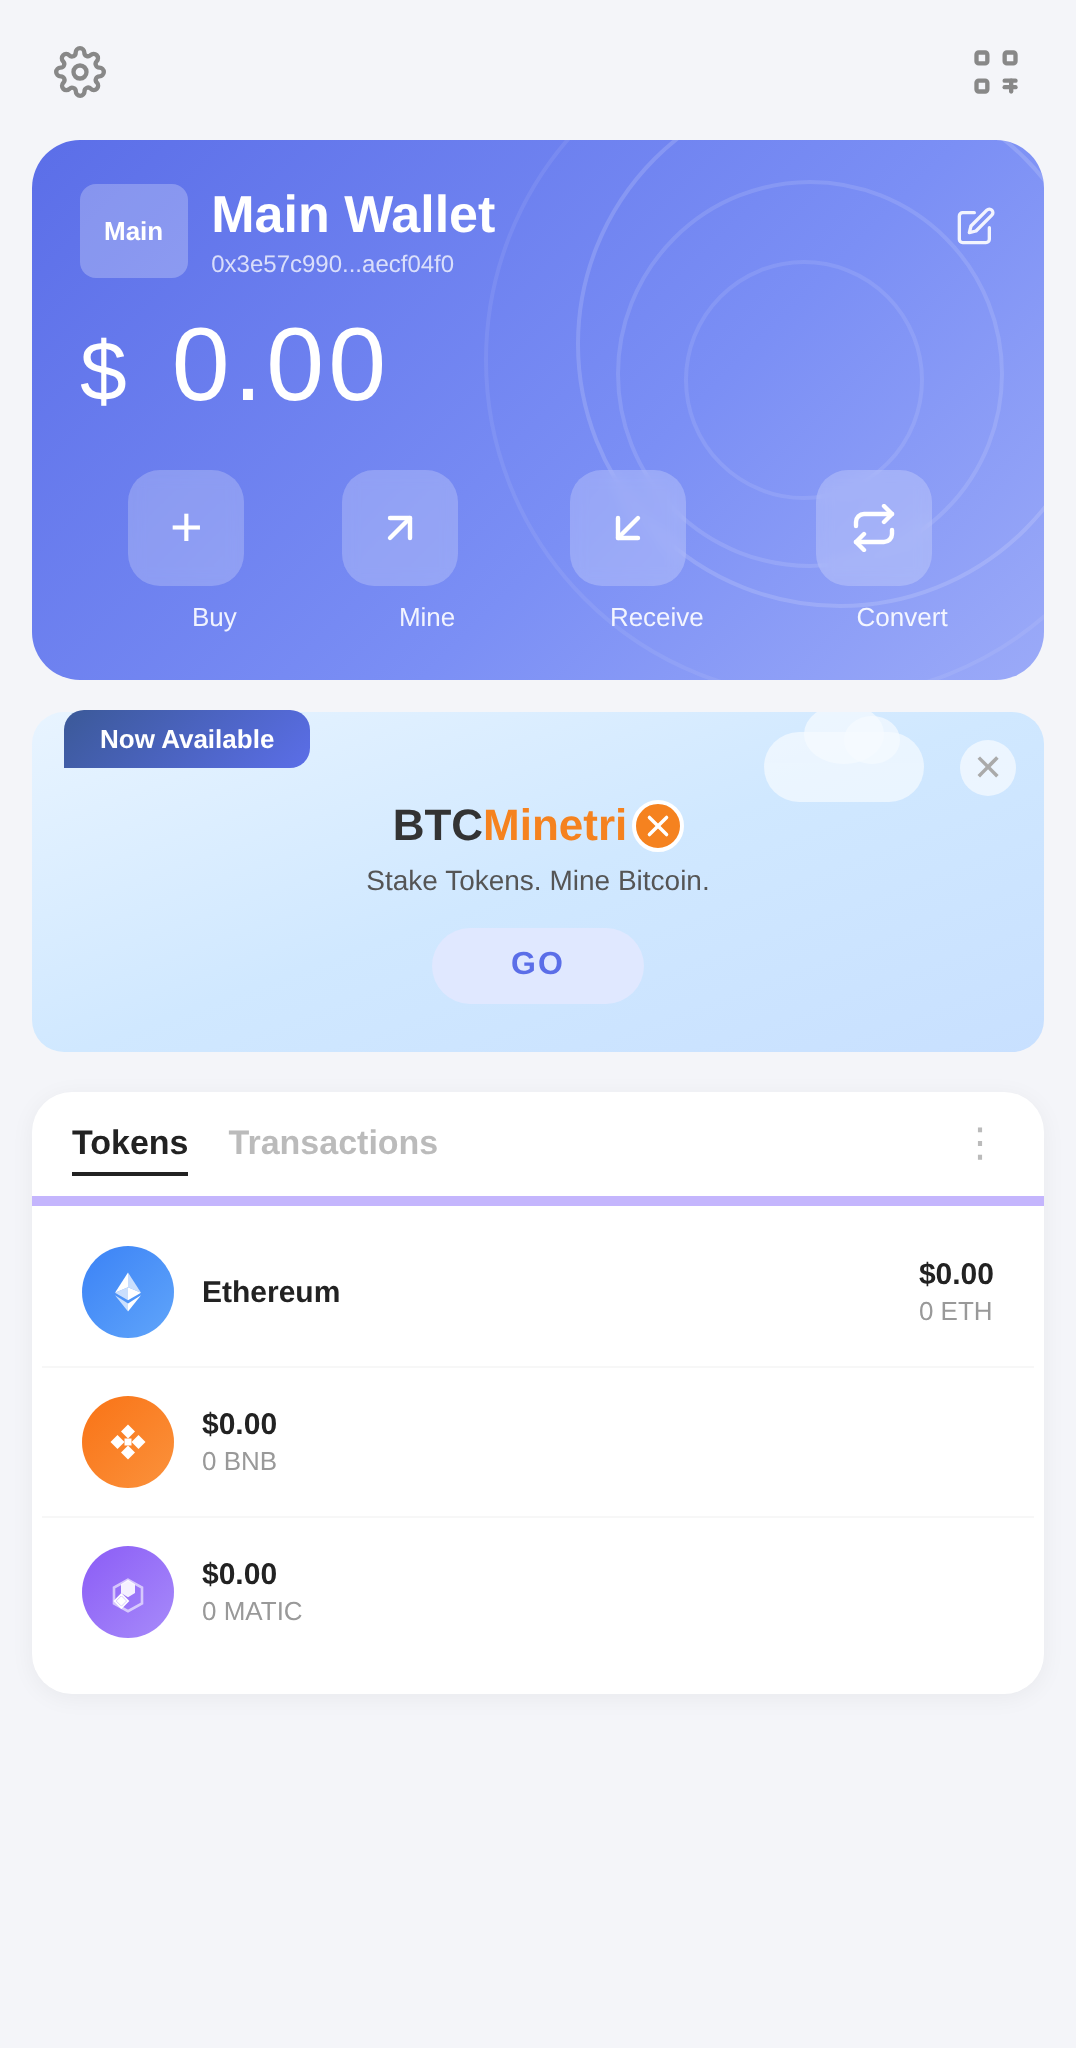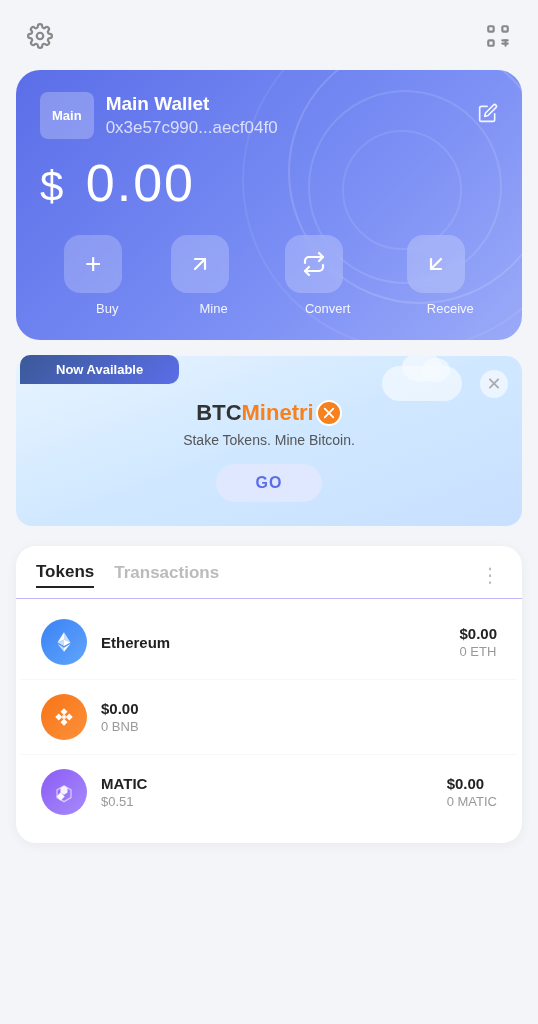--- a/index.html
+++ b/index.html
@@ -103,28 +103,28 @@
       font-size: 13px;
       font-weight: 600;
     }
 
     .wallet-name-block {
       flex: 1;
     }
 
     .wallet-name {
       color: #fff;
-      font-size: 19px;
+      font-size: 26px;
       font-weight: 700;
       line-height: 1.2;
     }
 
     .wallet-address {
       color: rgba(255,255,255,0.75);
-      font-size: 17px;
+      font-size: 12px;
       margin-top: 2px;
     }
 
     .wallet-edit {
       color: rgba(255,255,255,0.85);
       font-size: 18px;
       cursor: pointer;
     }
 
     .wallet-balance {
@@ -180,26 +180,26 @@
 
     
     .promo-wrapper {
       margin: 0 16px 20px;
       position: relative;
     }
 
     .promo-label {
       position: absolute;
       top: -1px;
-      left: 4px;
+      left: 16px;
       background: linear-gradient(135deg, #3b5998, #5b6ee8);
       color: #fff;
       font-size: 13px;
       font-weight: 700;
-      padding: 7px 36px;
+      padding: 7px 18px;
       border-radius: 10px 10px 10px 0;
       z-index: 2;
     }
 
     .promo-card {
       background: linear-gradient(160deg, #e8f4ff 0%, #d0e8ff 50%, #c8e0ff 100%);
       border-radius: 16px;
       padding: 44px 20px 20px;
       position: relative;
       min-height: 160px;
@@ -312,23 +312,22 @@
     .tokens-section {
       background: #fff;
       border-radius: 20px;
       margin: 0 16px;
       padding: 0 0 8px;
       box-shadow: 0 2px 12px rgba(0,0,0,0.05);
     }
 
     .tokens-tabs {
       display: flex;
-      align-items: center;
       padding: 16px 20px 10px;
-      border-bottom: 1px solid #c4b5fd;
+      border-bottom: 5px solid #c4b5fd;
       gap: 20px;
     }
 
     .tab-item {
       font-size: 17px;
       font-weight: 600;
       color: #bbb;
       cursor: pointer;
       padding-bottom: 4px;
     }
@@ -475,36 +474,36 @@
         <svg width="24" height="24" viewBox="0 0 24 24" fill="none" stroke="white" stroke-width="2.2" stroke-linecap="round" stroke-linejoin="round">
           <line x1="7" y1="17" x2="17" y2="7"></line>
           <polyline points="7 7 17 7 17 17"></polyline>
         </svg>
       </div>
       <span class="wallet-action-label">Mine</span>
     </div>
     <div class="wallet-action">
       <div class="wallet-action-btn">
         <svg width="24" height="24" viewBox="0 0 24 24" fill="none" stroke="white" stroke-width="2.2" stroke-linecap="round" stroke-linejoin="round">
+          <line x1="17" y1="7" x2="7" y2="17"></line>
+          <polyline points="17 17 7 17 7 7"></polyline>
+        </svg>
+      </div>
+      <span class="wallet-action-label">Receive</span>
+    </div>
+    <div class="wallet-action">
+      <div class="wallet-action-btn">
+        <svg width="24" height="24" viewBox="0 0 24 24" fill="none" stroke="white" stroke-width="2.2" stroke-linecap="round" stroke-linejoin="round">
           <polyline points="17 1 21 5 17 9"></polyline>
           <path d="M3 11V9a4 4 0 0 1 4-4h14"></path>
           <polyline points="7 23 3 19 7 15"></polyline>
           <path d="M21 13v2a4 4 0 0 1-4 4H3"></path>
         </svg>
       </div>
       <span class="wallet-action-label">Convert</span>
-    </div>
-    <div class="wallet-action">
-      <div class="wallet-action-btn">
-        <svg width="24" height="24" viewBox="0 0 24 24" fill="none" stroke="white" stroke-width="2.2" stroke-linecap="round" stroke-linejoin="round">
-          <line x1="17" y1="7" x2="7" y2="17"></line>
-          <polyline points="17 17 7 17 7 7"></polyline>
-        </svg>
-      </div>
-      <span class="wallet-action-label">Receive</span>
     </div>
   </div>
 </div>
 
 <div class="promo-wrapper">
   <div class="promo-label">Now Available</div>
   <div class="promo-card">
     <div class="promo-cloud"></div>
     <div class="promo-close">✕</div>
 
@@ -569,24 +568,20 @@
     </div>
 
     <div class="token-item">
       <div class="token-icon matic">
         <svg width="28" height="28" viewBox="0 0 32 32" fill="none">
           <path d="M20 11.5L16 9L12 11.5V16.5L16 19L20 16.5V11.5Z" fill="white" opacity="0.9"></path>
           <path d="M16 9L8 13.5V22.5L16 27L24 22.5V13.5L16 9Z" stroke="white" stroke-width="1.5" fill="none" opacity="0.6"></path>
           <text x="8" y="24" font-size="11" fill="white" font-weight="bold" font-family="sans-serif">◈</text>
         </svg>
       </div>
-      <div class="token-info">
-        <div class="token-name">MATIC</div>
-        <div class="token-price">$0.51</div>
-      </div>
       <div class="token-value">
         <div class="token-usd">$0.00</div>
         <div class="token-amount">0 MATIC</div>
       </div>
     </div>
 
   </div>
 </div>
 
 </body></html>

